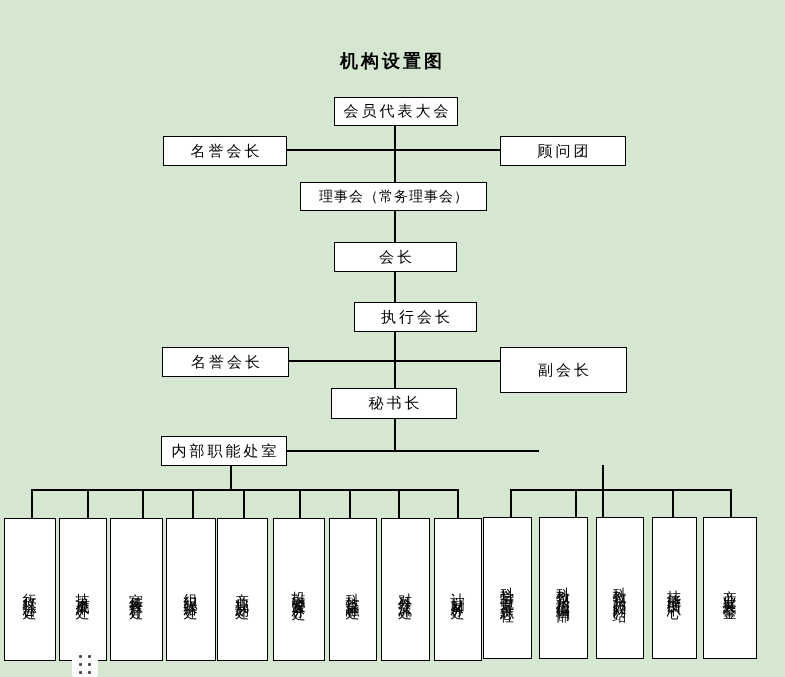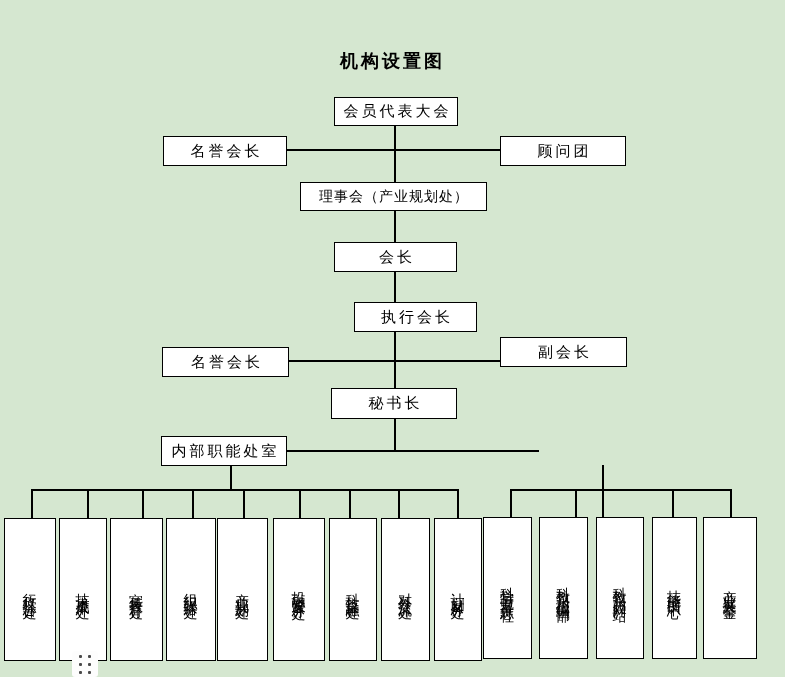--- a/index.html
+++ b/index.html
@@ -86,25 +86,25 @@
 
   <div class="line v" style="left:230px;top:466px;height:25px;"></div>
   <div class="line v" style="left:602px;top:465px;height:26px;"></div>
 
   <div class="line h" style="left:31px;top:489px;width:428px;"></div>
   <div class="line h" style="left:510px;top:489px;width:222px;"></div>
 
   <div class="node" style="left:334px;top:97px;width:124px;height:29px;">会员代表大会</div>
   <div class="node" style="left:163px;top:136px;width:124px;height:30px;">名誉会长</div>
   <div class="node" style="left:500px;top:136px;width:126px;height:30px;">顾问团</div>
-  <div class="node tight" style="left:300px;top:182px;width:187px;height:29px;">理事会（产业规划处）</div>
+  <div class="node tight" style="left:300px;top:182px;width:187px;height:29px;">理事会（常务理事会）</div>
   <div class="node" style="left:334px;top:242px;width:123px;height:30px;">会长</div>
   <div class="node" style="left:334px;top:302px;width:123px;height:30px;margin-left:20px;">执行会长</div>
   <div class="node" style="left:162px;top:347px;width:127px;height:30px;">名誉会长</div>
-  <div class="node" style="left:500px;top:337px;width:127px;height:30px;">副会长</div>
+  <div class="node" style="left:500px;top:347px;width:127px;height:46px;">副会长</div>
   <div class="node" style="left:331px;top:388px;width:126px;height:31px;">秘书长</div>
   <div class="node" style="left:161px;top:436px;width:126px;height:30px;">内部职能处室</div>
 
   <div id="generated">
       <div class="line v" style="left: 31px; top: 489px; height: 29px;"></div>
       <div class="line v" style="left: 87px; top: 489px; height: 29px;"></div>
       <div class="line v" style="left: 142px; top: 489px; height: 29px;"></div>
       <div class="line v" style="left: 192px; top: 489px; height: 29px;"></div>
       <div class="line v" style="left: 243px; top: 489px; height: 29px;"></div>
       <div class="line v" style="left: 299px; top: 489px; height: 29px;"></div>

